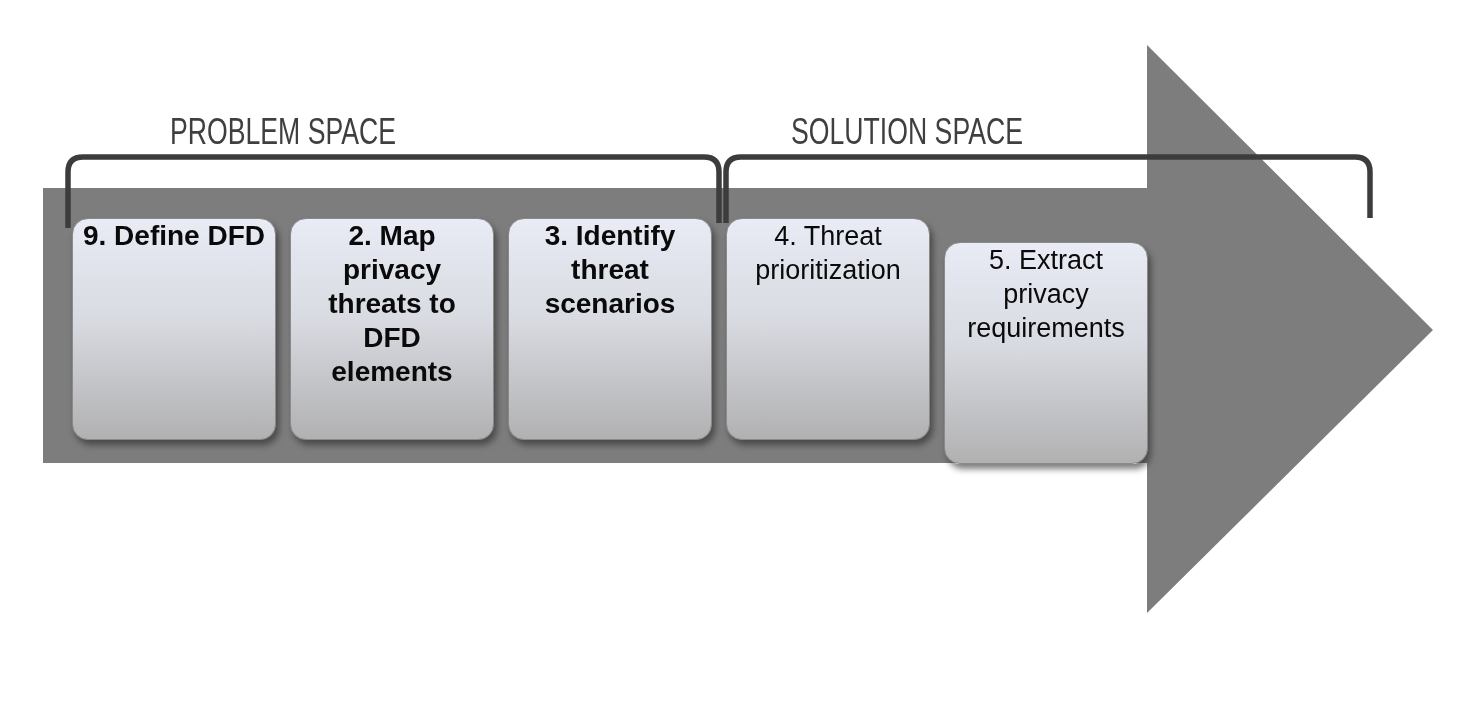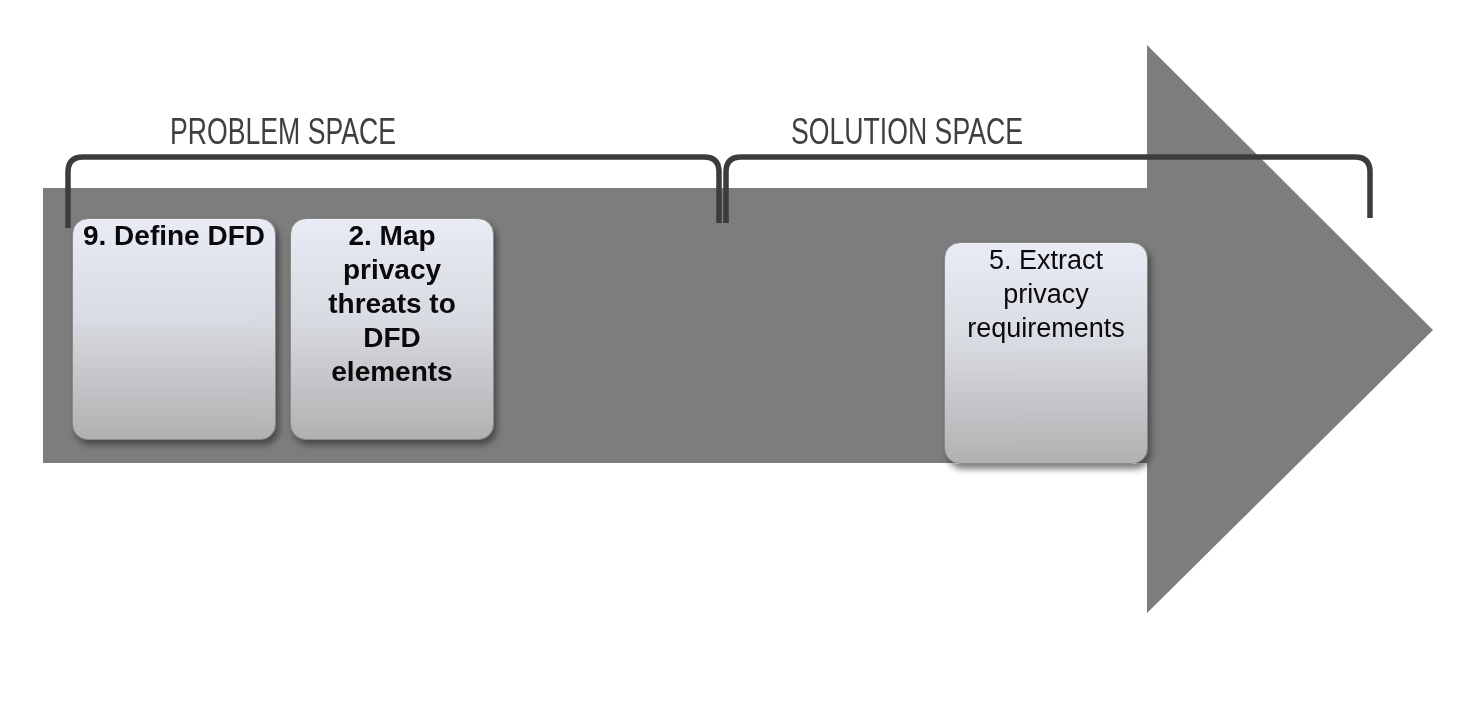--- a/index.html
+++ b/index.html
@@ -82,20 +82,29 @@
   <div class="step bold" id="step-1">
     <div class="step-label">9. Define DFD</div>
   </div>
   <div class="step bold" id="step-2">
     <div class="step-label">2. Map
 privacy
 threats to
 DFD
 elements</div>
   </div>
+  <div class="step bold" id="step-3">
+    <div class="step-label">3. Identify
+threat
+scenarios</div>
+  </div>
+  <div class="step" id="step-4">
+    <div class="step-label">4. Threat
+prioritization</div>
+  </div>
   <div class="step" id="step-5">
     <div class="step-label">5. Extract
 privacy
 requirements</div>
   </div>
 
   <svg class="layer" viewBox="0 0 1472 711" aria-hidden="true" style="pointer-events:none;">
     <path d="M 68 228 L 68 172 Q 68 157 83 157 L 704 157 Q 719 157 719 172 L 719 223" fill="none" stroke="var(--bracket)" stroke-width="5.5" stroke-linecap="butt"></path>
     <path d="M 726 223 L 726 172 Q 726 157 741 157 L 1355 157 Q 1370 157 1370 172 L 1370 218" fill="none" stroke="var(--bracket)" stroke-width="5.5" stroke-linecap="butt"></path>
   </svg>

